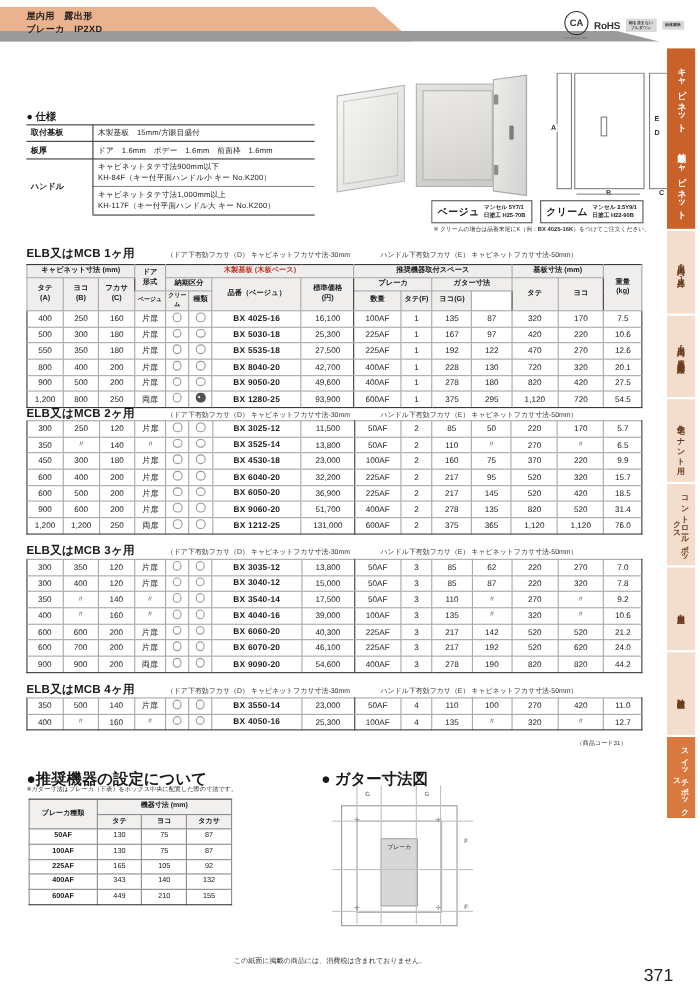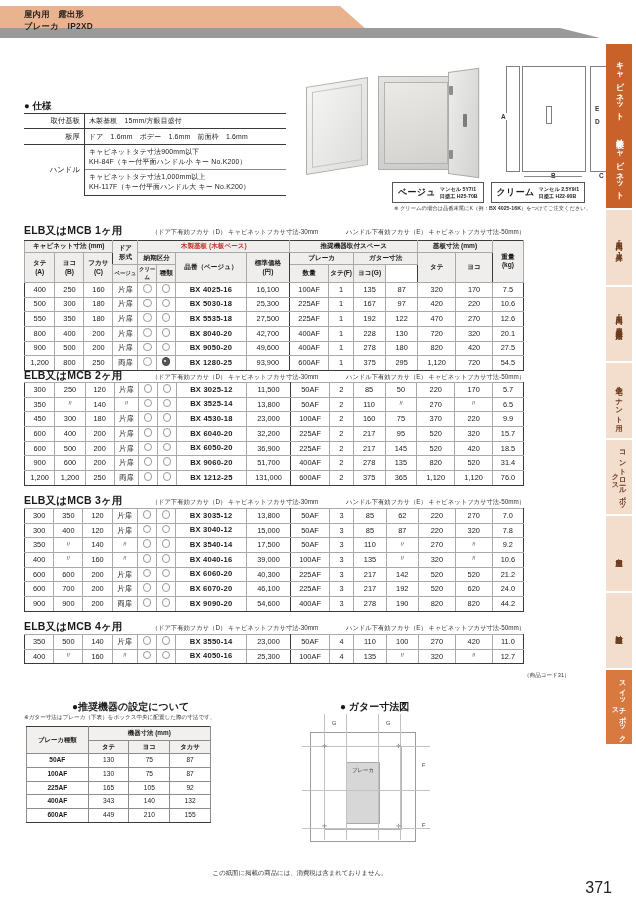--- a/index.html
+++ b/index.html
@@ -54,21 +54,21 @@
   .spec-h{position:absolute;left:24px;top:100px;font-size:9.5px;font-weight:bold;}
   table.spec{
     position:absolute;left:24px;top:113px;width:262px;border-collapse:collapse;
     font-size:6.9px;
   }
   table.spec td{
     border-top:.6px solid #3a3a3a;border-bottom:.6px solid #3a3a3a;
     padding:2.2px 4px;vertical-align:middle;
   }
   table.spec td.k{
-    width:52px;text-align:right;font-weight:normal;font-size:7.4px;
+    width:52px;text-align:left;font-weight:bold;font-size:7.4px;
     border-right:.6px solid #3a3a3a;
   }
   table.spec td.v{letter-spacing:.2px;}
   table.spec tr.inner td{border-top:.5px solid #8a8a8a;}
   table.spec td.nob{border-bottom:none;}
 
   
   .photos{position:absolute;left:300px;top:58px;width:300px;height:122px;}
   .cab{position:absolute;background:linear-gradient(135deg,#f2f2f0,#d9d9d7);border:1px solid #aeaeac;}
   .cab-flat{left:6px;top:24px;width:60px;height:86px;transform:skewY(-9deg);
@@ -97,21 +97,21 @@
   .colornote{position:absolute;left:394px;top:205px;font-size:5.3px;color:#333;}
   .colornote b{font-weight:bold;}
 
   
   .sect{position:absolute;font-size:10.5px;font-weight:bold;letter-spacing:.2px;}
   .sect .note{font-size:6.3px;font-weight:normal;letter-spacing:0;color:#333;}
   .sect .note .sp{display:inline-block;width:26px;}
 
   
   table.prod{
-    position:absolute;border-collapse:collapse;width:500px;
+    position:absolute;border-collapse:collapse;width:560px;
     font-size:7.2px;text-align:center;
   }
   table.prod th,table.prod td{
     border:.5px solid #a9a9a9;padding:1.1px 0;line-height:1.35;font-weight:normal;
   }
   table.prod thead th{background:#f0eeec;font-size:6.6px;font-weight:bold;}
   table.prod thead th.red{color:#c0392b;}
   table.prod tbody td{font-size:7.4px;}
   table.prod tbody td.pn{font-weight:bold;font-size:7.6px;letter-spacing:.2px;text-align:center;}
   table.prod tbody tr td:first-child{border-left:.9px solid #3a3a3a;}
@@ -122,21 +122,21 @@
   .vsepR{border-right:.9px solid #3a3a3a !important;}
   .circ{display:inline-block;width:6.5px;height:6.5px;border:1px solid #9a9a9a;border-radius:50%;}
   .circ.f{background:#555;border-color:#444;position:relative;}
   .circ.f:after{content:"";position:absolute;left:1.4px;top:1.4px;width:2.1px;height:2.1px;
                 border-radius:50%;background:#fff;}
   .ditto{font-size:8px;color:#555;}
 
   .codecaption{position:absolute;font-size:5.6px;color:#333;}
 
   
-  .bh{position:absolute;font-size:10px;font-weight:bold;margin-left:48px;}
+  .bh{position:absolute;font-size:14px;font-weight:bold;}
   .bnote{position:absolute;font-size:5.6px;color:#333;}
   table.brk{
     position:absolute;border-collapse:collapse;font-size:6.6px;text-align:center;width:185px;
   }
   table.brk th,table.brk td{border:.5px solid #8c8c8c;padding:2.1px 0;font-weight:normal;line-height:1.3;}
   table.brk th{background:#f2f0ee;font-weight:bold;font-size:6.4px;}
   table.brk td.kind{font-weight:bold;font-size:6.6px;}
   table.brk tr:first-child th{border-top:.9px solid #3a3a3a;}
   table.brk tr:last-child td{border-bottom:.9px solid #3a3a3a;}
 
@@ -171,20 +171,31 @@
 
 <div class="page">
 
   <div class="hdr">
     <div class="hdr-peach"></div>
     <div class="hdr-gray"></div>
   </div>
   <div class="hdr-tags">
     <div>屋内用　露出形</div>
     <div>ブレーカ　IP2XD</div>
+  </div>
+  <div class="badges">
+    <div class="badge-ca-wrap">
+      <div class="badge-ca">CA</div>
+      <div class="badge-ca-cap">CA-XXX
+CA-XXX</div>
+    </div>
+    <div class="badge-rohs">RoHS</div>
+    <div class="badge-box">鉛を含まない
+プルダウン</div>
+    <div class="badge-box">粉体塗装</div>
   </div>
 
 
   <div class="spec-h">● 仕様</div>
   <table class="spec">
     <tbody>
         <tr>
       <td class="k">取付基板</td>
       <td class="v">木製基板　15mm/方眼目盛付</td>
     </tr>

